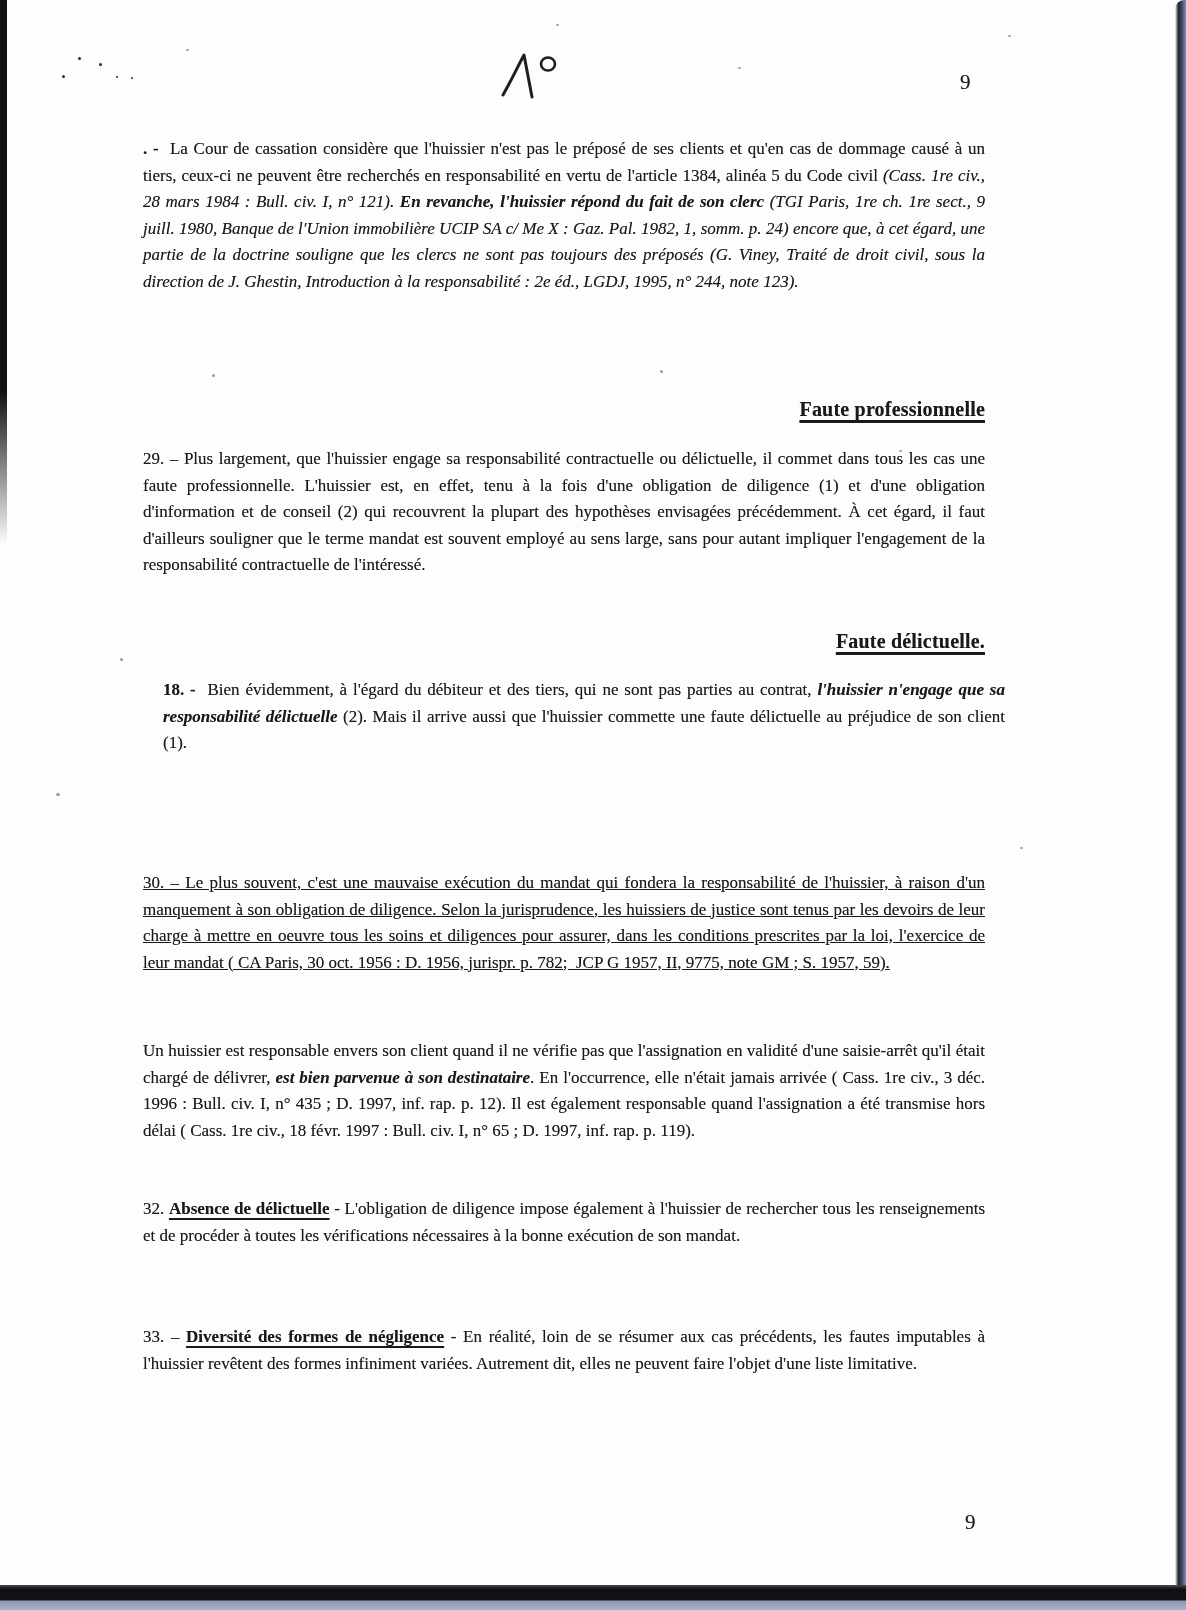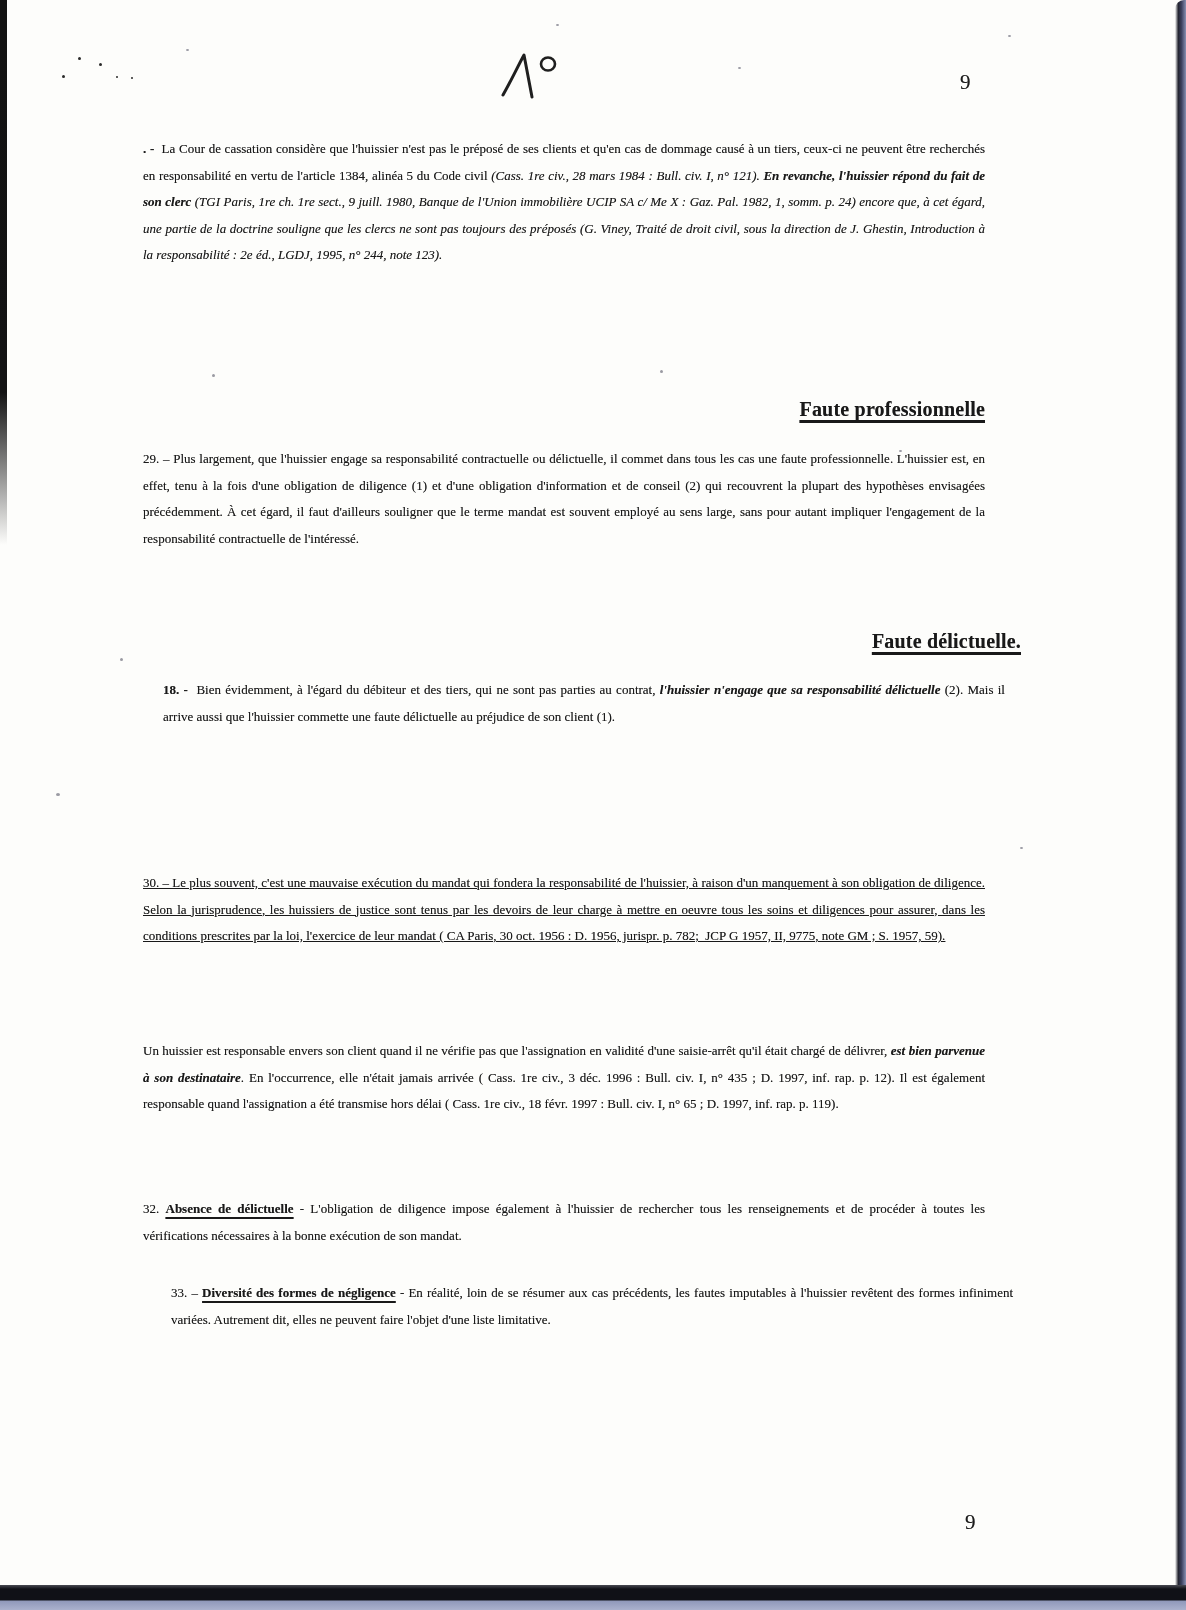--- a/index.html
+++ b/index.html
@@ -21,21 +21,21 @@
     background:linear-gradient(to right,#fdfdfb 0%,#23242f 30%,#3d4260 60%,#8890b2 100%);
     border-top-left-radius:9px;
   }
   .edge-bottom{
     position:absolute;left:0;right:0;bottom:0;height:25px;
     background:linear-gradient(to bottom,#494a52 0px,#101117 4px,#101117 15px,#9098ba 16px,#abb1cd 25px);
   }
   
   .tb{
     position:absolute;left:143px;width:842px;
-    font-size:13px;line-height:26.5px;
+    font-size:17px;line-height:26.5px;
     text-align:justify;
     text-shadow:0 0 .4px rgba(10,10,10,.45);
   }
   .tb p{margin:0;}
   .heading{
     font-weight:bold;font-size:20px;letter-spacing:.2px;
     text-decoration:underline;text-decoration-thickness:2.5px;text-underline-offset:4px;
     text-align:right;
   }
   .b{font-weight:bold;}
@@ -88,21 +88,21 @@
     </div>
 
   <div class="tb heading" style="top:396px;">Faute professionnelle</div>
 
   <div class="tb" style="top:446px;">
       <p>
     <span>29. – Plus largement, que l'huissier engage sa responsabilité contractuelle ou délictuelle, il commet dans tous les cas une faute professionnelle. L'huissier est, en effet, tenu à la fois d'une obligation de diligence (1) et d'une obligation d'information et de conseil (2) qui recouvrent la plupart des hypothèses envisagées précédemment. À cet égard, il faut d'ailleurs souligner que le terme mandat est souvent employé au sens large, sans pour autant impliquer l'engagement de la responsabilité contractuelle de l'intéressé.</span>
   </p>
     </div>
 
-  <div class="tb heading" style="top:628px;margin-left:36px;">Faute délictuelle.</div>
+  <div class="tb heading" style="top:628px;">Faute délictuelle.</div>
 
   <div class="tb" style="top:677px;margin-left:20px;">
       <p>
     <span class="b">18. -&nbsp; </span><span>Bien évidemment, à l'égard du débiteur et des tiers, qui ne sont pas parties au contrat, </span><span class="bi">l'huissier n'engage que sa responsabilité délictuelle</span><span> (2). Mais il arrive aussi que l'huissier commette une faute délictuelle au préjudice de son client (1).</span>
   </p>
     </div>
 
 
   <div class="tb" style="top:870px;text-decoration:underline;">
       <p>
@@ -115,21 +115,21 @@
     <span>Un huissier est responsable envers son client quand il ne vérifie pas que l'assignation en validité d'une saisie-arrêt qu'il était chargé de délivrer, </span><span class="bi">est bien parvenue à son destinataire</span><span>. En l'occurrence, elle n'était jamais arrivée ( Cass. 1re civ., 3 déc. 1996 : Bull. civ. I, n° 435 ; D. 1997, inf. rap. p. 12). Il est également responsable quand l'assignation a été transmise hors délai ( Cass. 1re civ., 18 févr. 1997 : Bull. civ. I, n° 65 ; D. 1997, inf. rap. p. 119).</span>
   </p>
     </div>
 
   <div class="tb" style="top:1196px;">
       <p>
     <span>32. </span><span class="bu">Absence de délictuelle</span><span> - L'obligation de diligence impose également à l'huissier de rechercher tous les renseignements et de procéder à toutes les vérifications nécessaires à la bonne exécution de son mandat.</span>
   </p>
     </div>
 
-  <div class="tb" style="top:1280px;margin-left:28px;">
+  <div class="tb" style="top:1324px;">
     <p>
       <span>33. – </span><span class="bu">Diversité des formes de négligence</span><span> - En réalité, loin de se résumer aux cas précédents, les fautes imputables à l'huissier revêtent des formes infiniment variées. Autrement dit, elles ne peuvent faire l'objet d'une liste limitative.</span>
     </p>
   </div>
 
   <div class="pageno" style="left:965px;top:1512px;">9</div>
 
   <div class="edge-left"></div>
   <div class="edge-right"></div>
   <div class="edge-bottom"></div>

